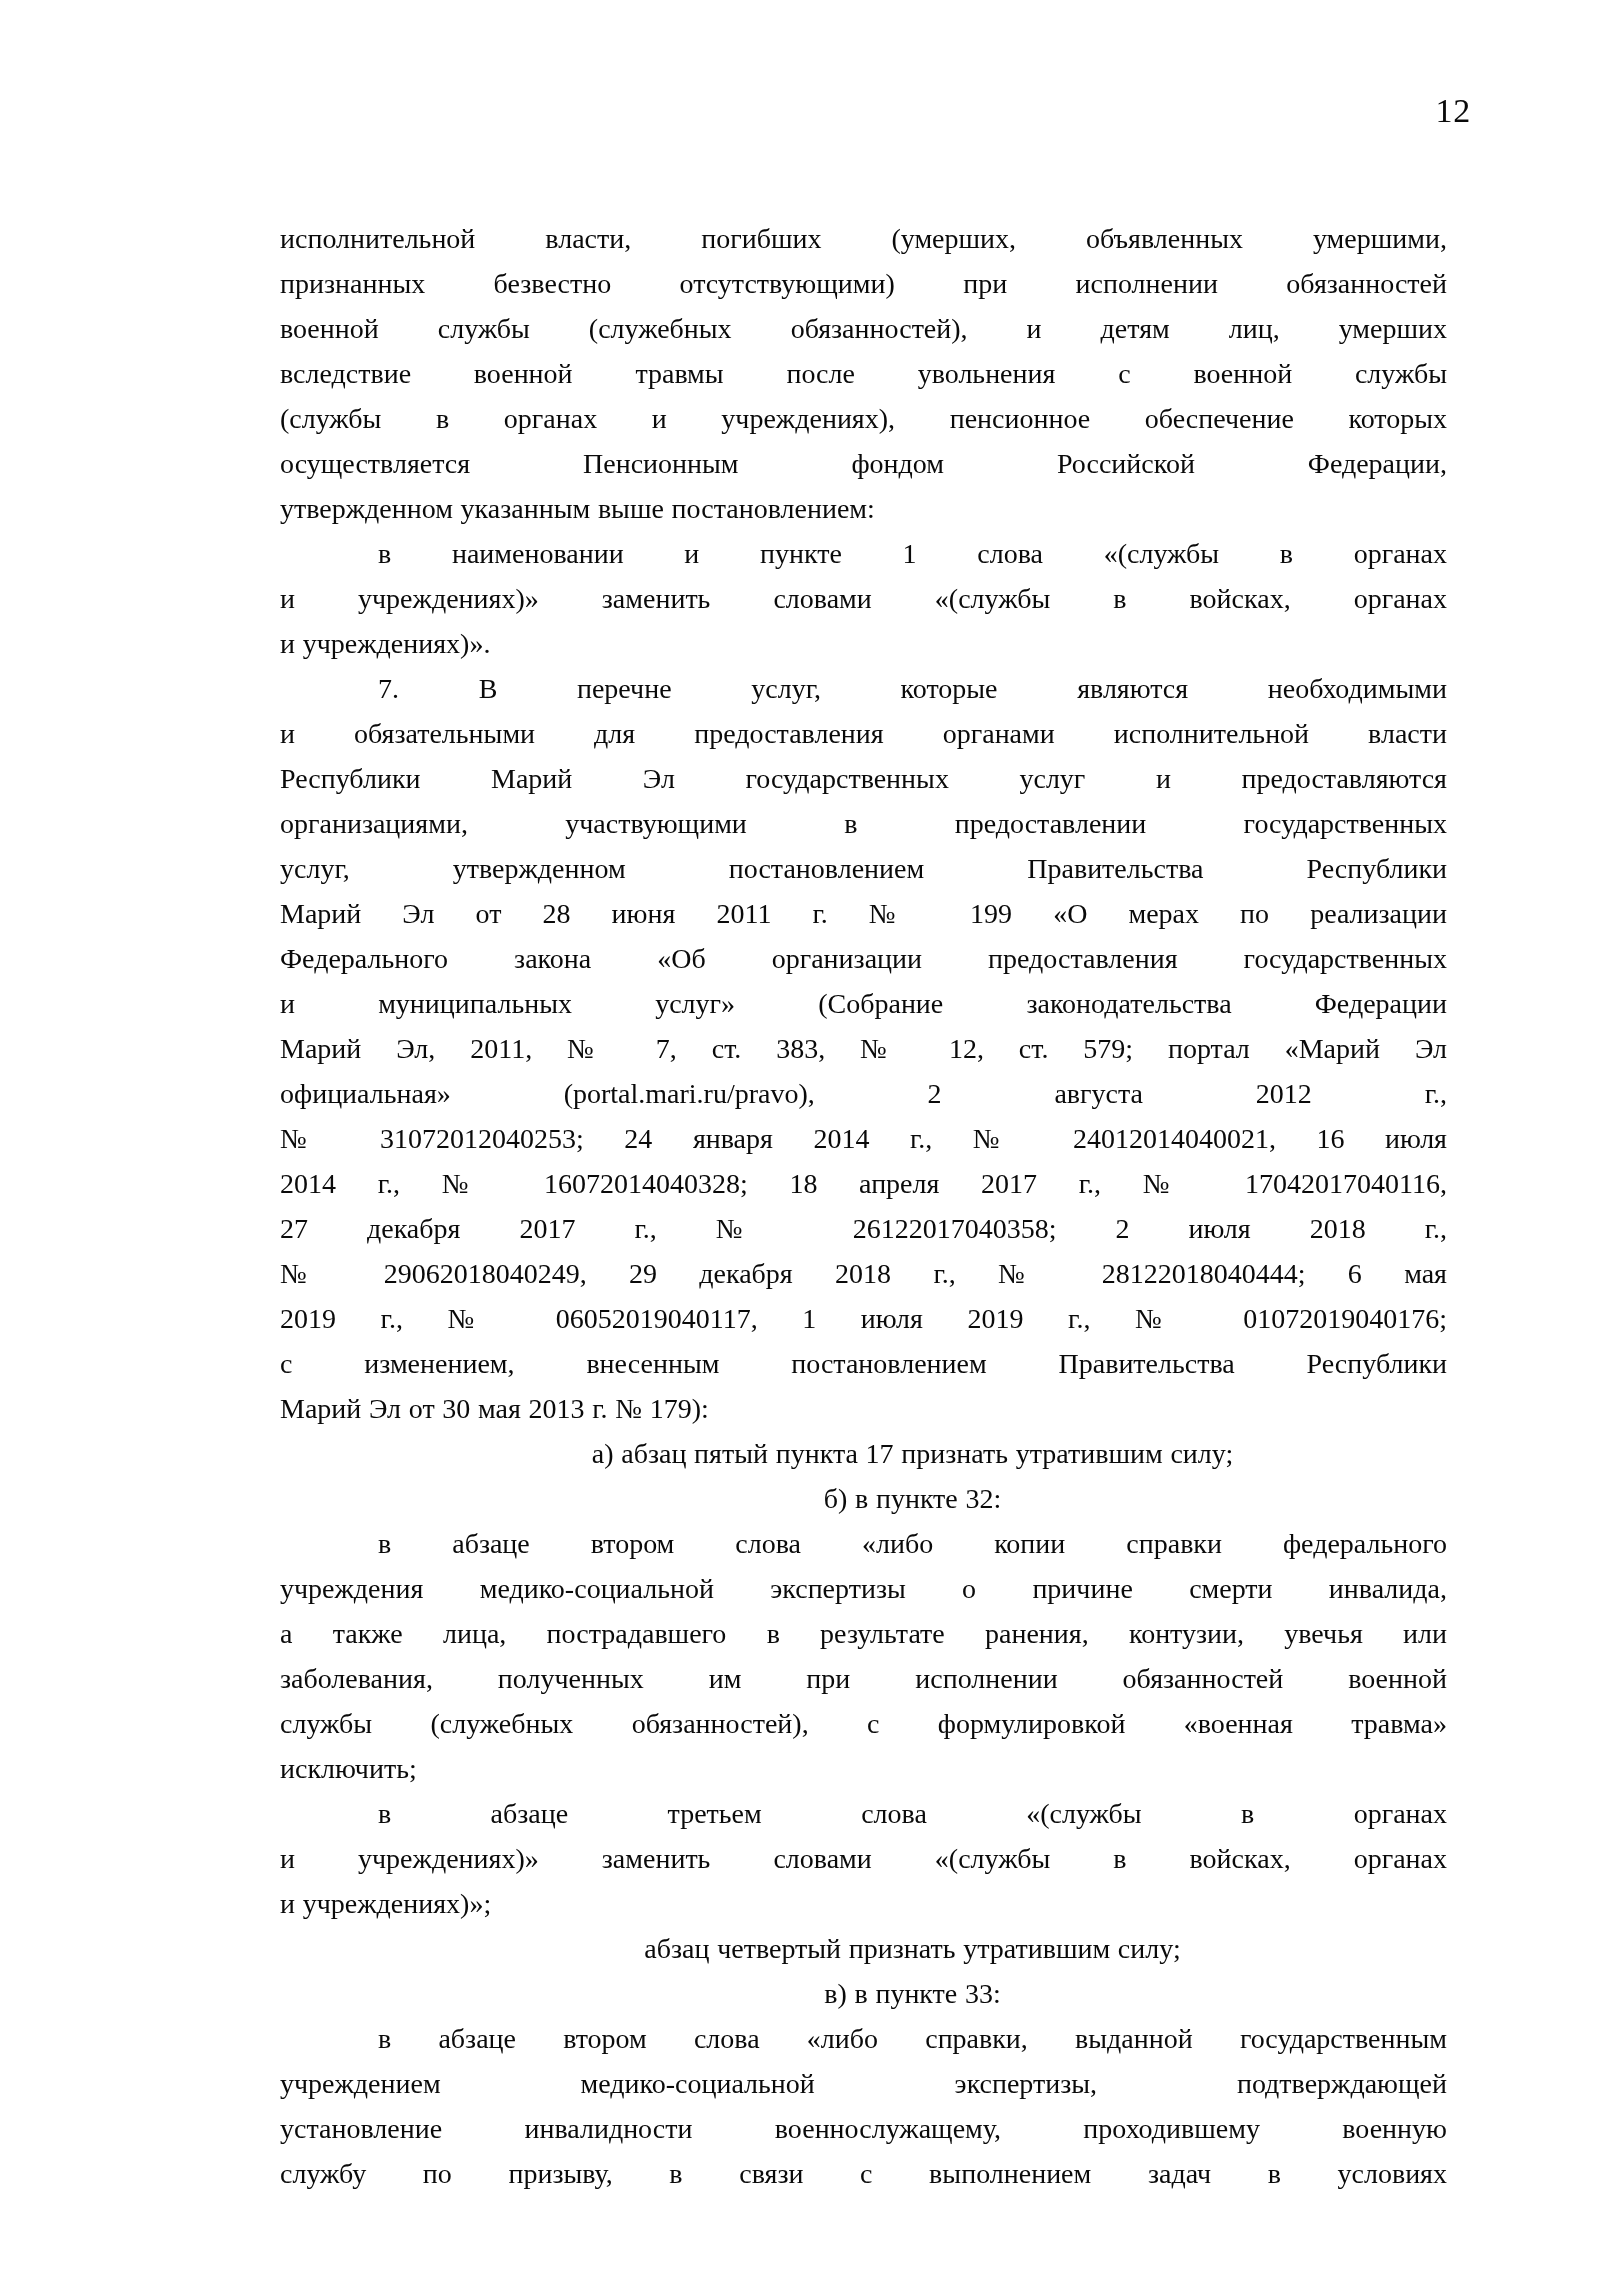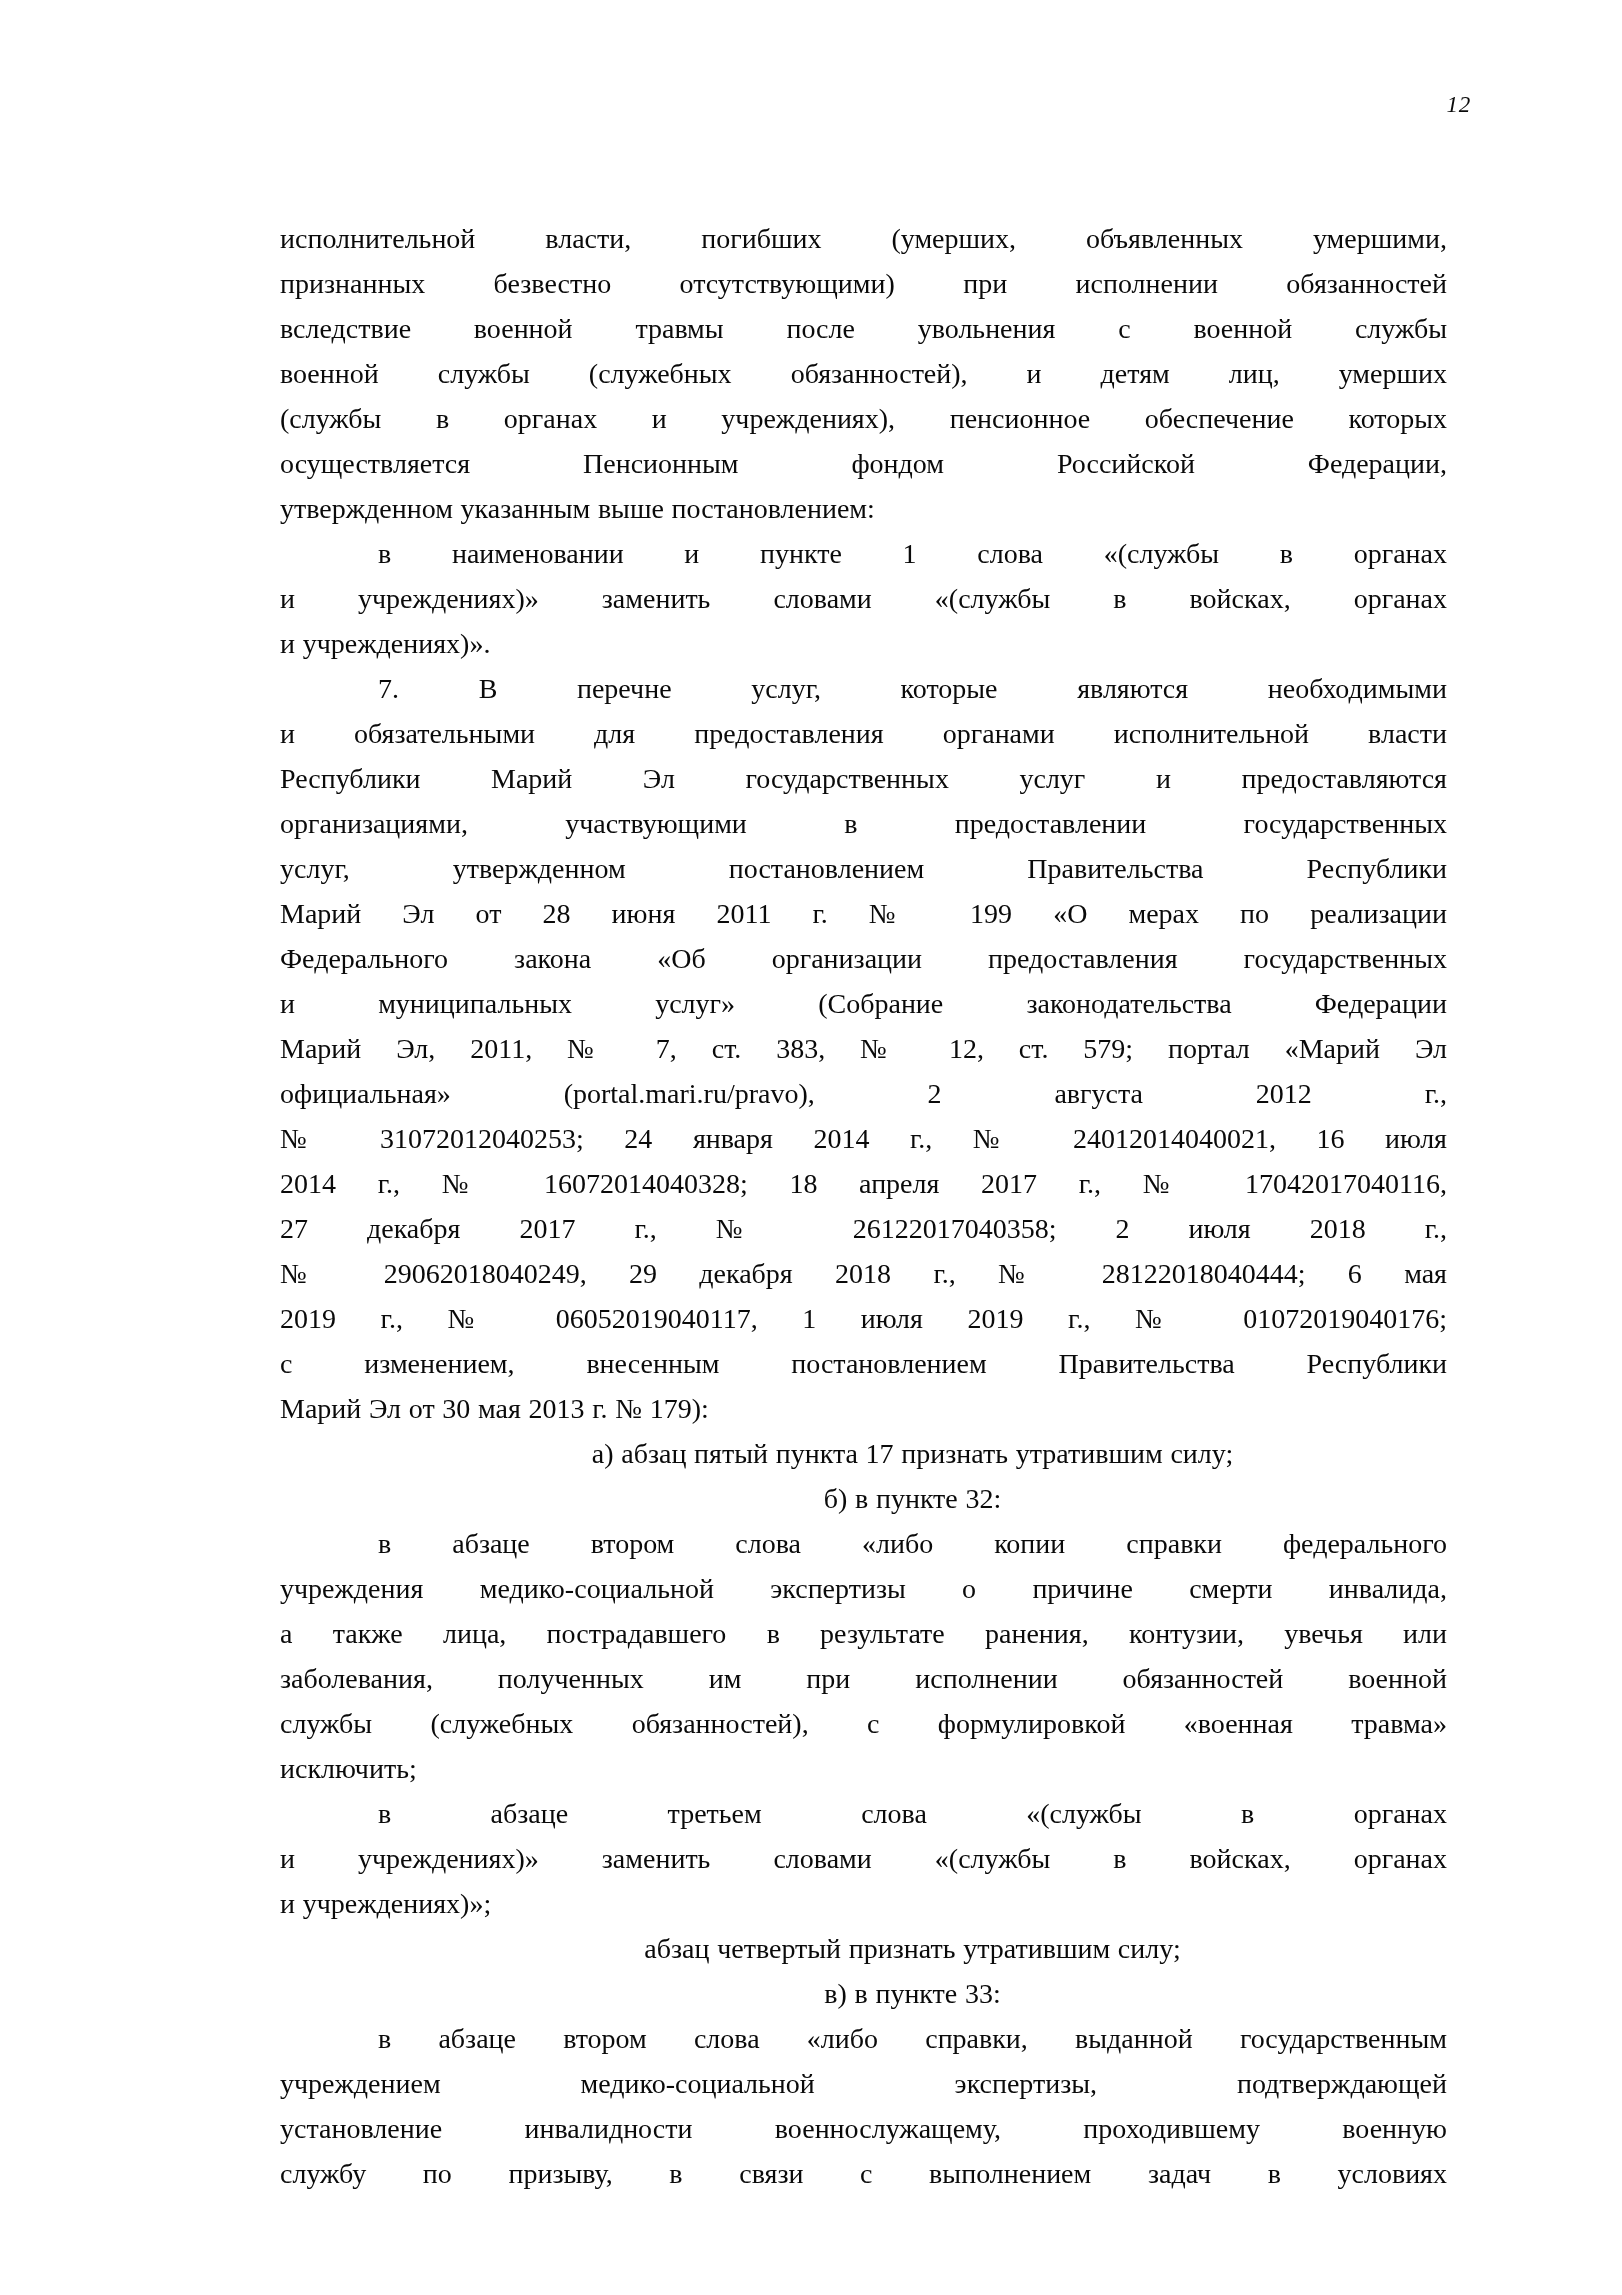--- a/index.html
+++ b/index.html
@@ -13,24 +13,23 @@
     width: 1623px;
     height: 2295px;
     background: #ffffff;
     font-family: "Liberation Serif", "DejaVu Serif", serif;
     color: #0a0a0a;
   }
   .page-number {
     position: absolute;
     top: 92px;
     right: 152px;
-    font-size: 23px;
+    font-size: 34px;
     line-height: 1.1;
     letter-spacing: 0.7px;
-    font-style: italic;
   }
   .text-block {
     position: absolute;
     left: 280px;
     top: 216px;
     width: 1167px;
     font-size: 28px;
     line-height: 45px;
     word-spacing: 0.7px;
   }
@@ -44,22 +43,22 @@
   .line.ind { text-indent: 98px; text-align: center; }
 </style>
 </head>
 <body>
 
 <div class="page">
   <div class="page-number">12</div>
   <div class="text-block">
       <div class="line j">исполнительной власти, погибших (умерших, объявленных умершими,</div>
       <div class="line j">признанных безвестно отсутствующими) при исполнении обязанностей</div>
+      <div class="line j">военной службы (служебных обязанностей), и детям лиц, умерших</div>
       <div class="line j">вследствие военной травмы после увольнения с военной службы</div>
-      <div class="line j">военной службы (служебных обязанностей), и детям лиц, умерших</div>
       <div class="line j">(службы в органах и учреждениях), пенсионное обеспечение которых</div>
       <div class="line j">осуществляется Пенсионным фондом Российской Федерации,</div>
       <div class="line">утвержденном указанным выше постановлением:</div>
       <div class="line j ind">в наименовании и пункте 1 слова «(службы в органах</div>
       <div class="line j">и учреждениях)» заменить словами «(службы в войсках, органах</div>
       <div class="line">и учреждениях)».</div>
       <div class="line j ind">7. В перечне услуг, которые являются необходимыми</div>
       <div class="line j">и обязательными для предоставления органами исполнительной власти</div>
       <div class="line j">Республики Марий Эл государственных услуг и предоставляются</div>
       <div class="line j">организациями, участвующими в предоставлении государственных</div>

